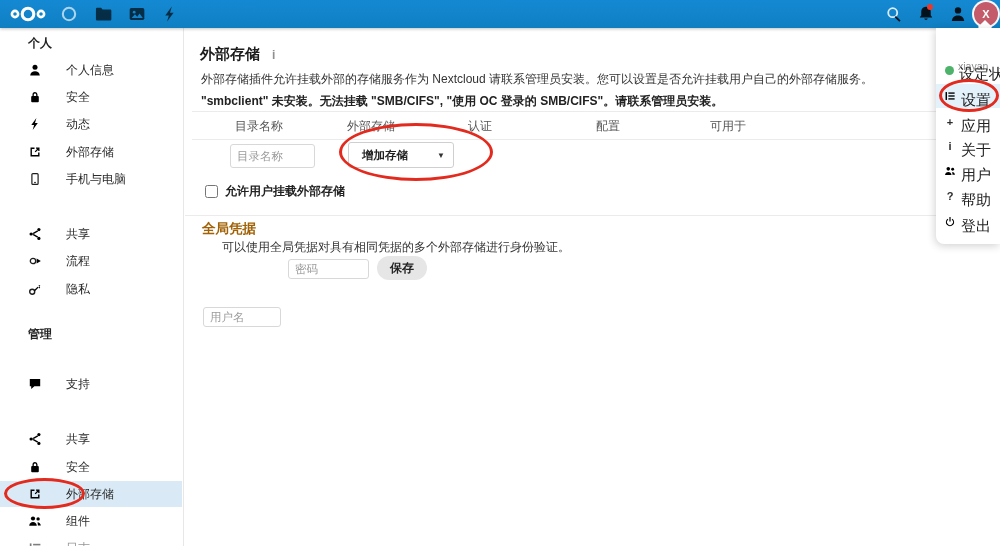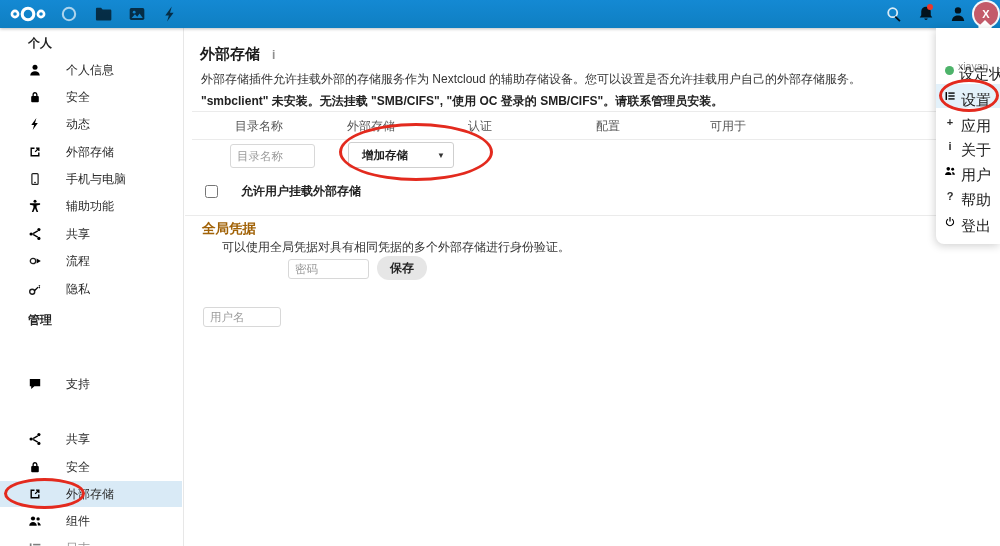--- a/index.html
+++ b/index.html
@@ -52,21 +52,21 @@
     font-family:"Liberation Sans",sans-serif; color:#222; outline:none;
   }
   input::placeholder { color:#9a9a9a; }
   #add-storage {
     position:absolute; left:166px; top:114px; width:106px; height:26px;
     border:1px solid #cfcfcf; border-radius:3px; background:#fff;
     display:flex; align-items:center; padding-left:13px; cursor:pointer;
   }
   #add-storage .lbl { font-size:11.5px; font-weight:bold; color:#222; }
   #add-storage .caret { margin-left:auto; margin-right:8px; font-size:8px; color:#333; }
-  #allow-row { position:absolute; left:23px; top:155px; display:flex; align-items:center; gap:23px; }
+  #allow-row { position:absolute; left:23px; top:155px; display:flex; align-items:center; gap:7px; }
   #allow-row input { width:13px; height:13px; }
   #allow-row .lbl { font-size:12px; font-weight:bold; color:#222; }
   #gc-title { position:absolute; left:20px; top:192px; font-size:13.5px; font-weight:bold; color:#a16207; }
   #gc-desc { position:absolute; left:20px; top:211px; font-size:12px; color:#333; white-space:nowrap;margin-left:20px; }
   .gc-input {
     position:absolute; top:231px; height:20px; border:1px solid #d8d8d8; border-radius:3px;
     padding:0 6px; font-size:11.5px; font-family:"Liberation Sans",sans-serif; outline:none;
   }
   #gc-user { left:21px; width:78px;margin-top:48px; }
   #gc-pass { left:106px; width:81px; }
@@ -269,28 +269,20 @@
         <span class="slabel">外部存储</span>
       </div>
     <div class="srow" style="top:138px">
         <span class="sicon">
           <svg>
             <use href="#i-phone"></use>
           </svg>
         </span>
         <span class="slabel">手机与电脑</span>
       </div>
-    <div class="srow" style="top:165px">
-        <span class="sicon">
-          <svg>
-            <use href="#i-access"></use>
-          </svg>
-        </span>
-        <span class="slabel">辅助功能</span>
-      </div>
     <div class="srow" style="top:193px">
         <span class="sicon">
           <svg>
             <use href="#i-share"></use>
           </svg>
         </span>
         <span class="slabel">共享</span>
       </div>
     <div class="srow" style="top:220px">
         <span class="sicon">
@@ -302,21 +294,21 @@
       </div>
     <div class="srow" style="top:248px">
         <span class="sicon">
           <svg>
             <use href="#i-key"></use>
           </svg>
         </span>
         <span class="slabel">隐私</span>
       </div>
 
-    <div class="s-section" style="top:282px">管理</div>
+    <div class="s-section" style="top:296px">管理</div>
 
     <div class="srow" style="top:343px">
         <span class="sicon">
           <svg>
             <use href="#i-bubble"></use>
           </svg>
         </span>
         <span class="slabel">支持</span>
       </div>
     <div class="srow" style="top:398px">
@@ -359,21 +351,21 @@
         </span>
         <span class="slabel">日志</span>
       </div>
   </div>
 
   <div id="main">
     <div id="page-title-row">
       <span id="page-title">外部存储</span>
       <span class="info-i">i</span>
     </div>
-    <div id="ext-desc">外部存储插件允许挂载外部的存储服务作为 Nextcloud 的辅助存储设备。您可以设置是否允许挂载用户自己的外部存储服务。</div>
+    <div id="ext-desc">外部存储插件允许挂载外部的存储服务作为 Nextcloud 请联系管理员安装。您可以设置是否允许挂载用户自己的外部存储服务。</div>
     <div id="smb-warning">"smbclient" 未安装。无法挂载 "SMB/CIFS", "使用 OC 登录的 SMB/CIFS"。请联系管理员安装。</div>
 
     <div class="hline" style="left:10px; top:83px; width:795px"></div>
     <span class="th" style="left:53px">目录名称</span>
     <span class="th" style="left:165px">外部存储</span>
     <span class="th" style="left:286px">认证</span>
     <span class="th" style="left:414px">配置</span>
     <span class="th" style="left:528px">可用于</span>
     <div class="hline" style="left:10px; top:111px; width:795px"></div>
 

